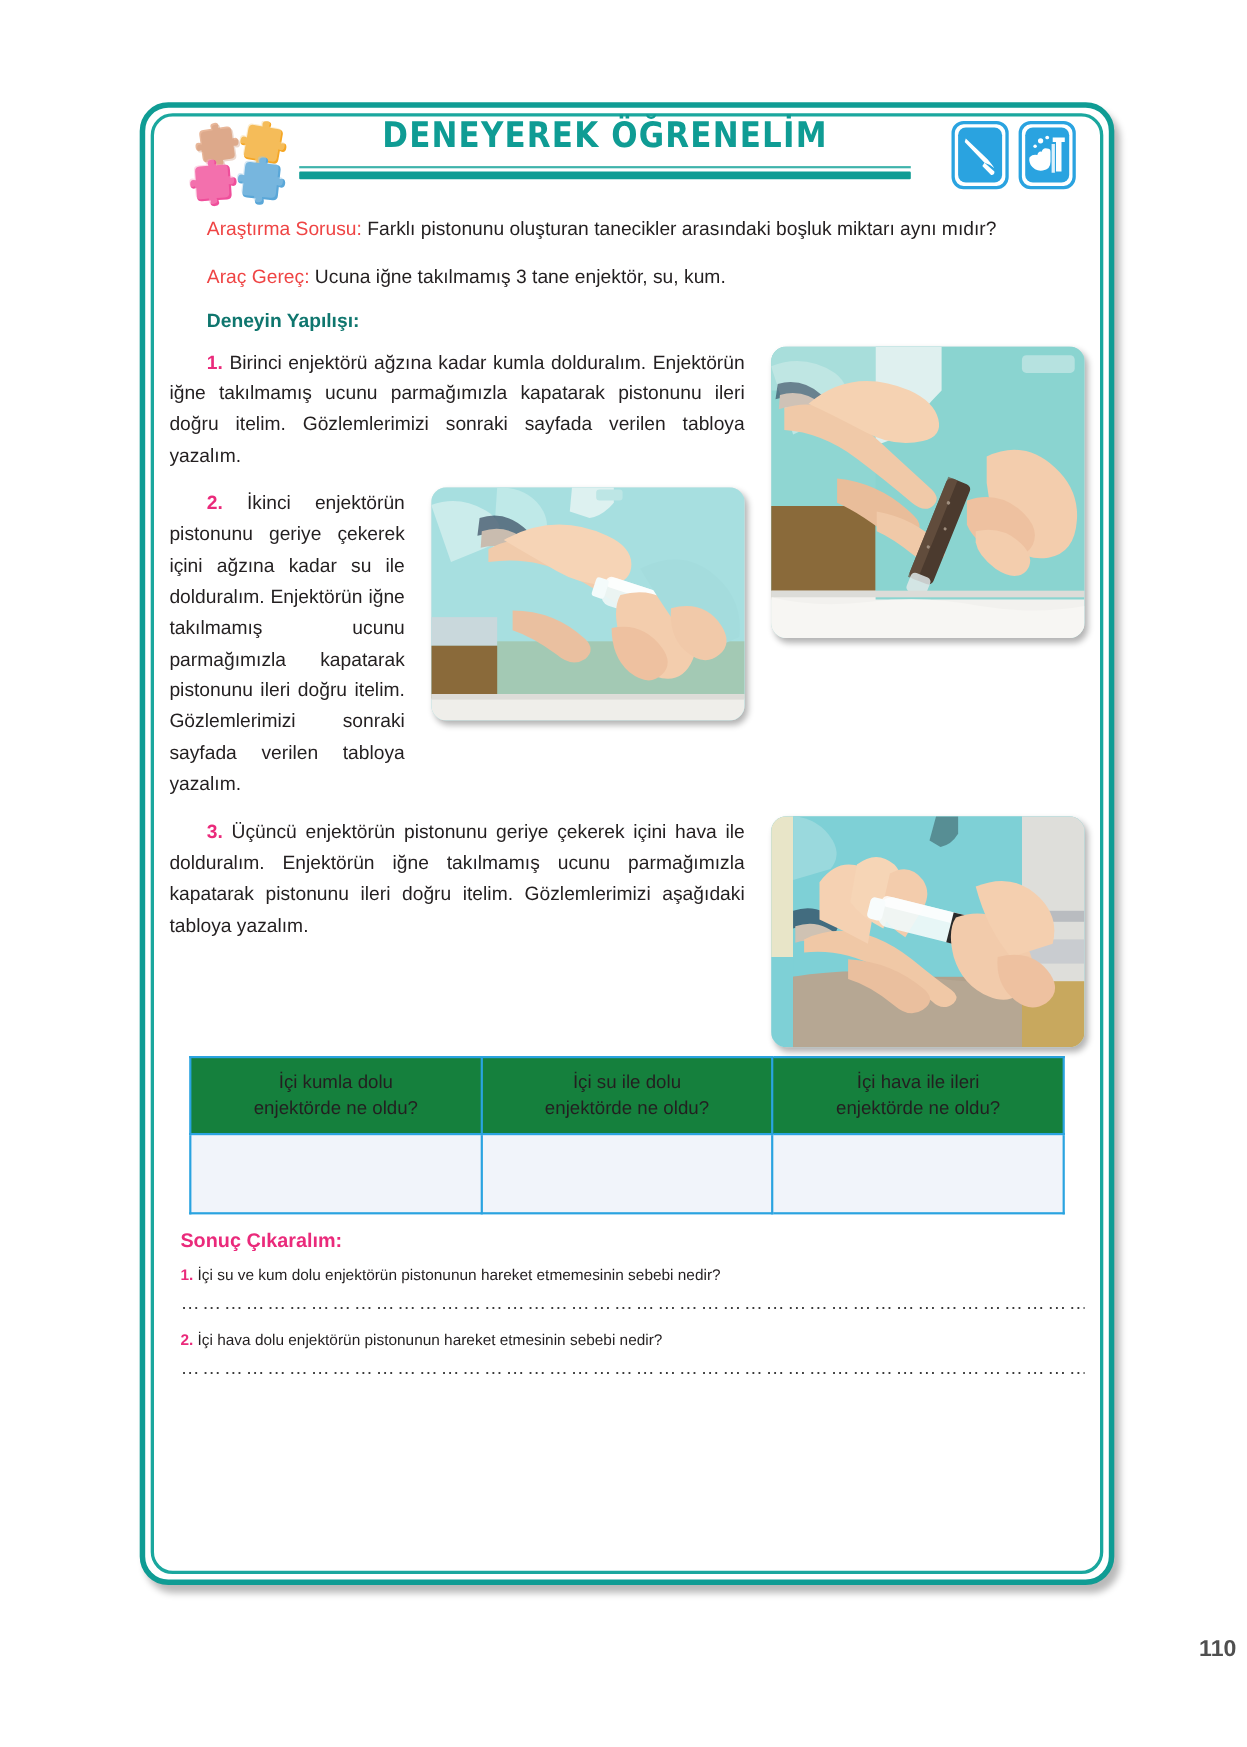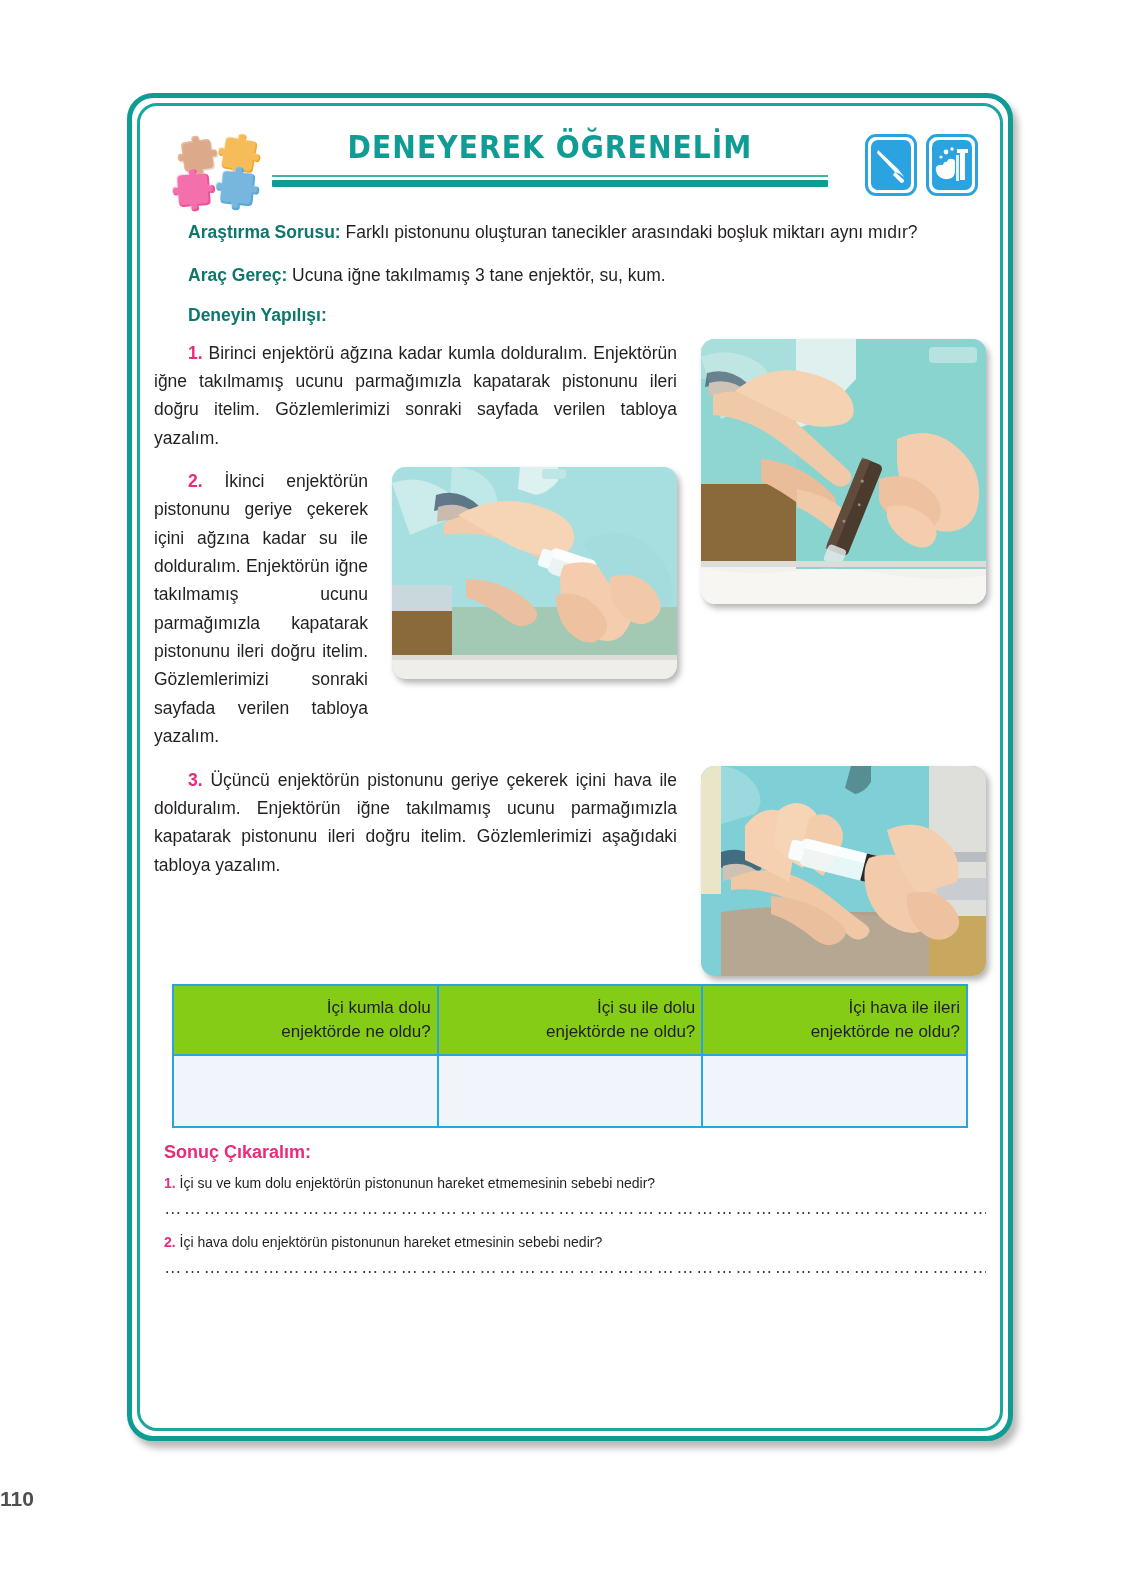--- a/index.html
+++ b/index.html
@@ -38,21 +38,21 @@
     border-radius: 20px;
     box-sizing: border-box;
     pointer-events: none;
   }
   .page-content {
     position: absolute;
     left: 0;
     top: 0;
     right: 0;
     bottom: 0;
-    padding: 26px 22px 10px 22px;
+    padding: 2px 22px 10px 22px;
     box-sizing: border-box;
   }
 
   
   .header {
     position: relative;
     height: 92px;
   }
   .puzzle-icon {
     position: absolute;
@@ -121,22 +121,22 @@
   }
   p.para {
     margin: 0 0 15px 0;
     font-size: 17.5px;
     line-height: 1.62;
     color: #231f20;
     text-align: justify;
     text-indent: 34px;
   }
   .label-pink {
-    color: #0f766e;
-    font-weight: bold;
+    color: #ef4444;
+    font-weight: normal;
   }
   .num-pink {
     color: #ea2a7b;
     font-weight: bold;
   }
   .heading-pink {
     color: #0f766e;
     font-weight: bold;
     font-size: 17.5px;
     margin: 0 0 13px 0;
@@ -161,27 +161,27 @@
   
   .obs-table {
     clear: both;
     width: 796px;
     margin: 14px auto 0 auto;
     border-collapse: collapse;
     table-layout: fixed;
   }
   .obs-table th {
     border: 2px solid #2aa3e0;
-    background: #84cc16;
+    background: #15803d;
     color: #231f20;
     font-weight: normal;
     font-size: 17px;
     line-height: 1.42;
     padding: 10px 6px;
-    text-align: right;
+    text-align: center;
   }
   .obs-table td {
     border: 2px solid #2aa3e0;
     background: #f1f4fa;
     height: 68px;
   }
 
   
   .conclusion {
     margin-top: 14px;
@@ -208,21 +208,21 @@
     height: 24px;
     margin: 0 0 10px 0;
   }
 
   
   .page-number {
     position: absolute;
     top: 1487px;
     left: 0;
     width: 1124px;
-    text-align: left;
+    text-align: right;
     font-size: 21px;
     font-weight: bold;
     color: #4f4f4f;
     font-family: "Liberation Sans", sans-serif;
   }
 </style>
 </head>
 <body>
 
 <div class="page-frame">

